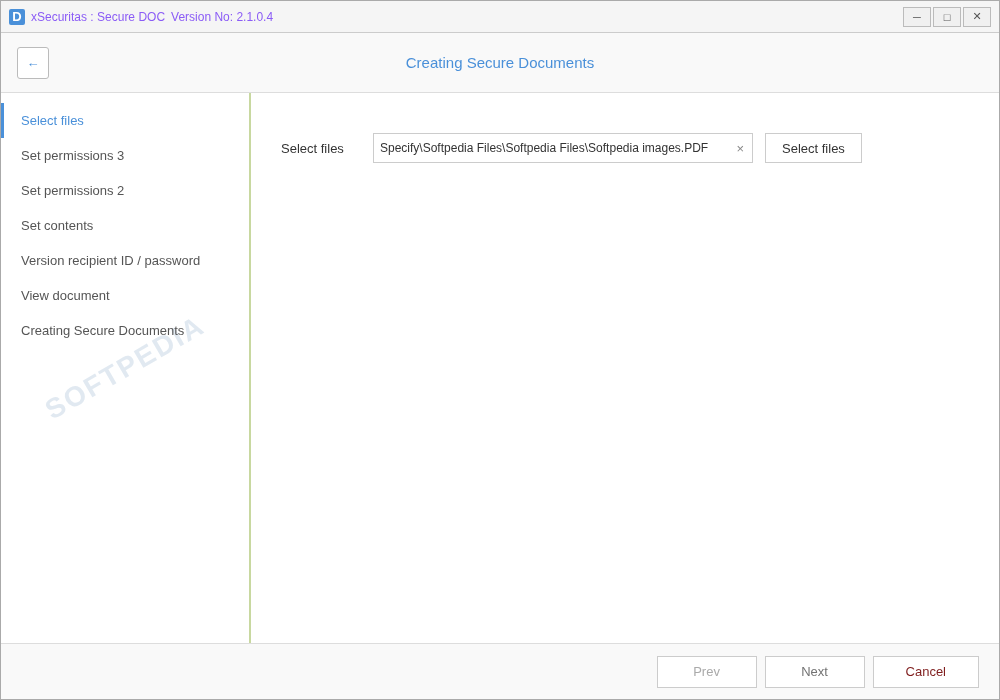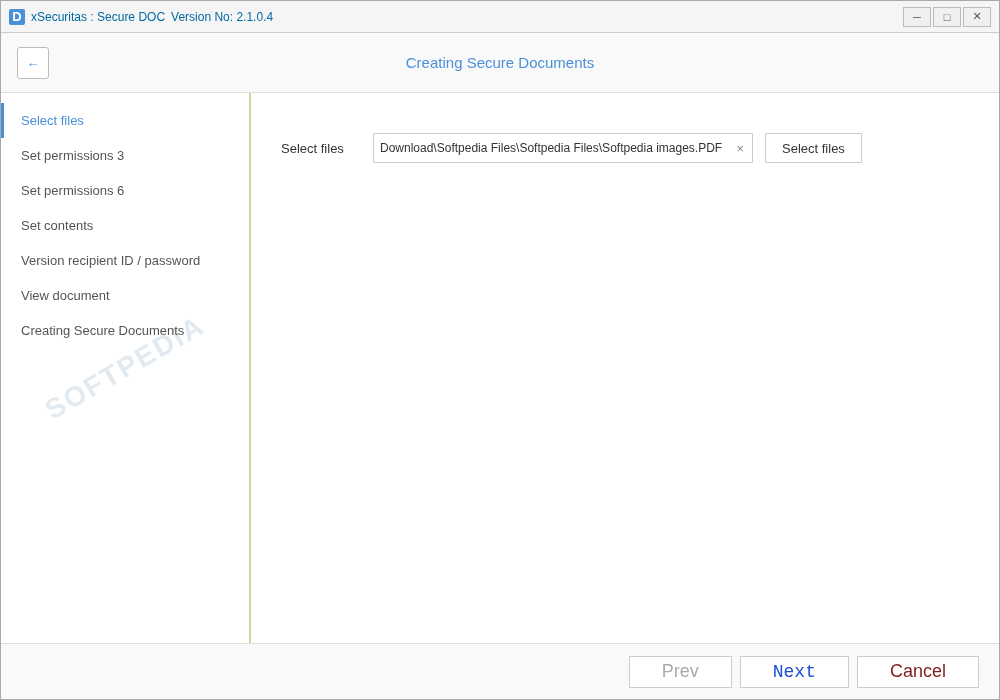--- a/index.html
+++ b/index.html
@@ -51,21 +51,21 @@
       border-radius: 2px;
       display: flex;
       align-items: center;
       justify-content: center;
       color: white;
       font-size: 10px;
       font-weight: bold;
     }
 
     .title-bar-text {
-      color: #0369a1;
+      color: #8b5cf6;
       font-size: 12px;
     }
 
     .title-bar-controls {
       display: flex;
       gap: 2px;
     }
 
     .title-bar-btn {
       width: 28px;
@@ -242,32 +242,31 @@
       gap: 8px;
       flex-shrink: 0;
     }
 
     .bottom-btn {
       height: 32px;
       padding: 0 32px;
       border: 1px solid #ccc;
       background: white;
       cursor: pointer;
-      font-size: 18px;
+      font-size: 13px;
       color: #555;
       min-width: 100px;
     }
 
     .bottom-btn.prev {
       color: #aaa;
     }
 
     .bottom-btn.next {
-      color: #1d4ed8;
-      font-family: Liberation Mono, monospace;
+      color: #737373;
     }
 
     .bottom-btn.cancel {
       color: #7f1d1d;
     }
   </style>
 </head>
 <body>
 
 <div class="window">
@@ -299,41 +298,41 @@
     <div class="sidebar">
       <div class="sidebar-watermark">SOFTPEDIA</div>
 
       <div class="sidebar-item active">
         <span>Select files</span>
       </div>
       <div class="sidebar-item">
         <span>Set permissions 3</span>
       </div>
       <div class="sidebar-item">
-        <span>Set permissions 6</span>
+        <span>Set permissions 2</span>
       </div>
       <div class="sidebar-item">
         <span>Set contents</span>
       </div>
       <div class="sidebar-item">
         <span>Version recipient ID / password</span>
       </div>
       <div class="sidebar-item">
         <span>View document</span>
       </div>
       <div class="sidebar-item">
         <span>Creating Secure Documents</span>
       </div>
     </div>
 
     <div class="content-panel">
       <div class="file-select-row">
         <span class="file-label">Select files</span>
         <div class="file-input-container">
-          <span class="file-path-text">Download\Softpedia Files\Softpedia Files\Softpedia images.PDF</span>
+          <span class="file-path-text">Specify\Softpedia Files\Softpedia Files\Softpedia images.PDF</span>
           <button class="file-clear-btn">×</button>
         </div>
         <button class="select-files-btn">Select files</button>
       </div>
     </div>
 
   </div>
 
   <div class="bottom-bar">
     <button class="bottom-btn prev">Prev</button>

